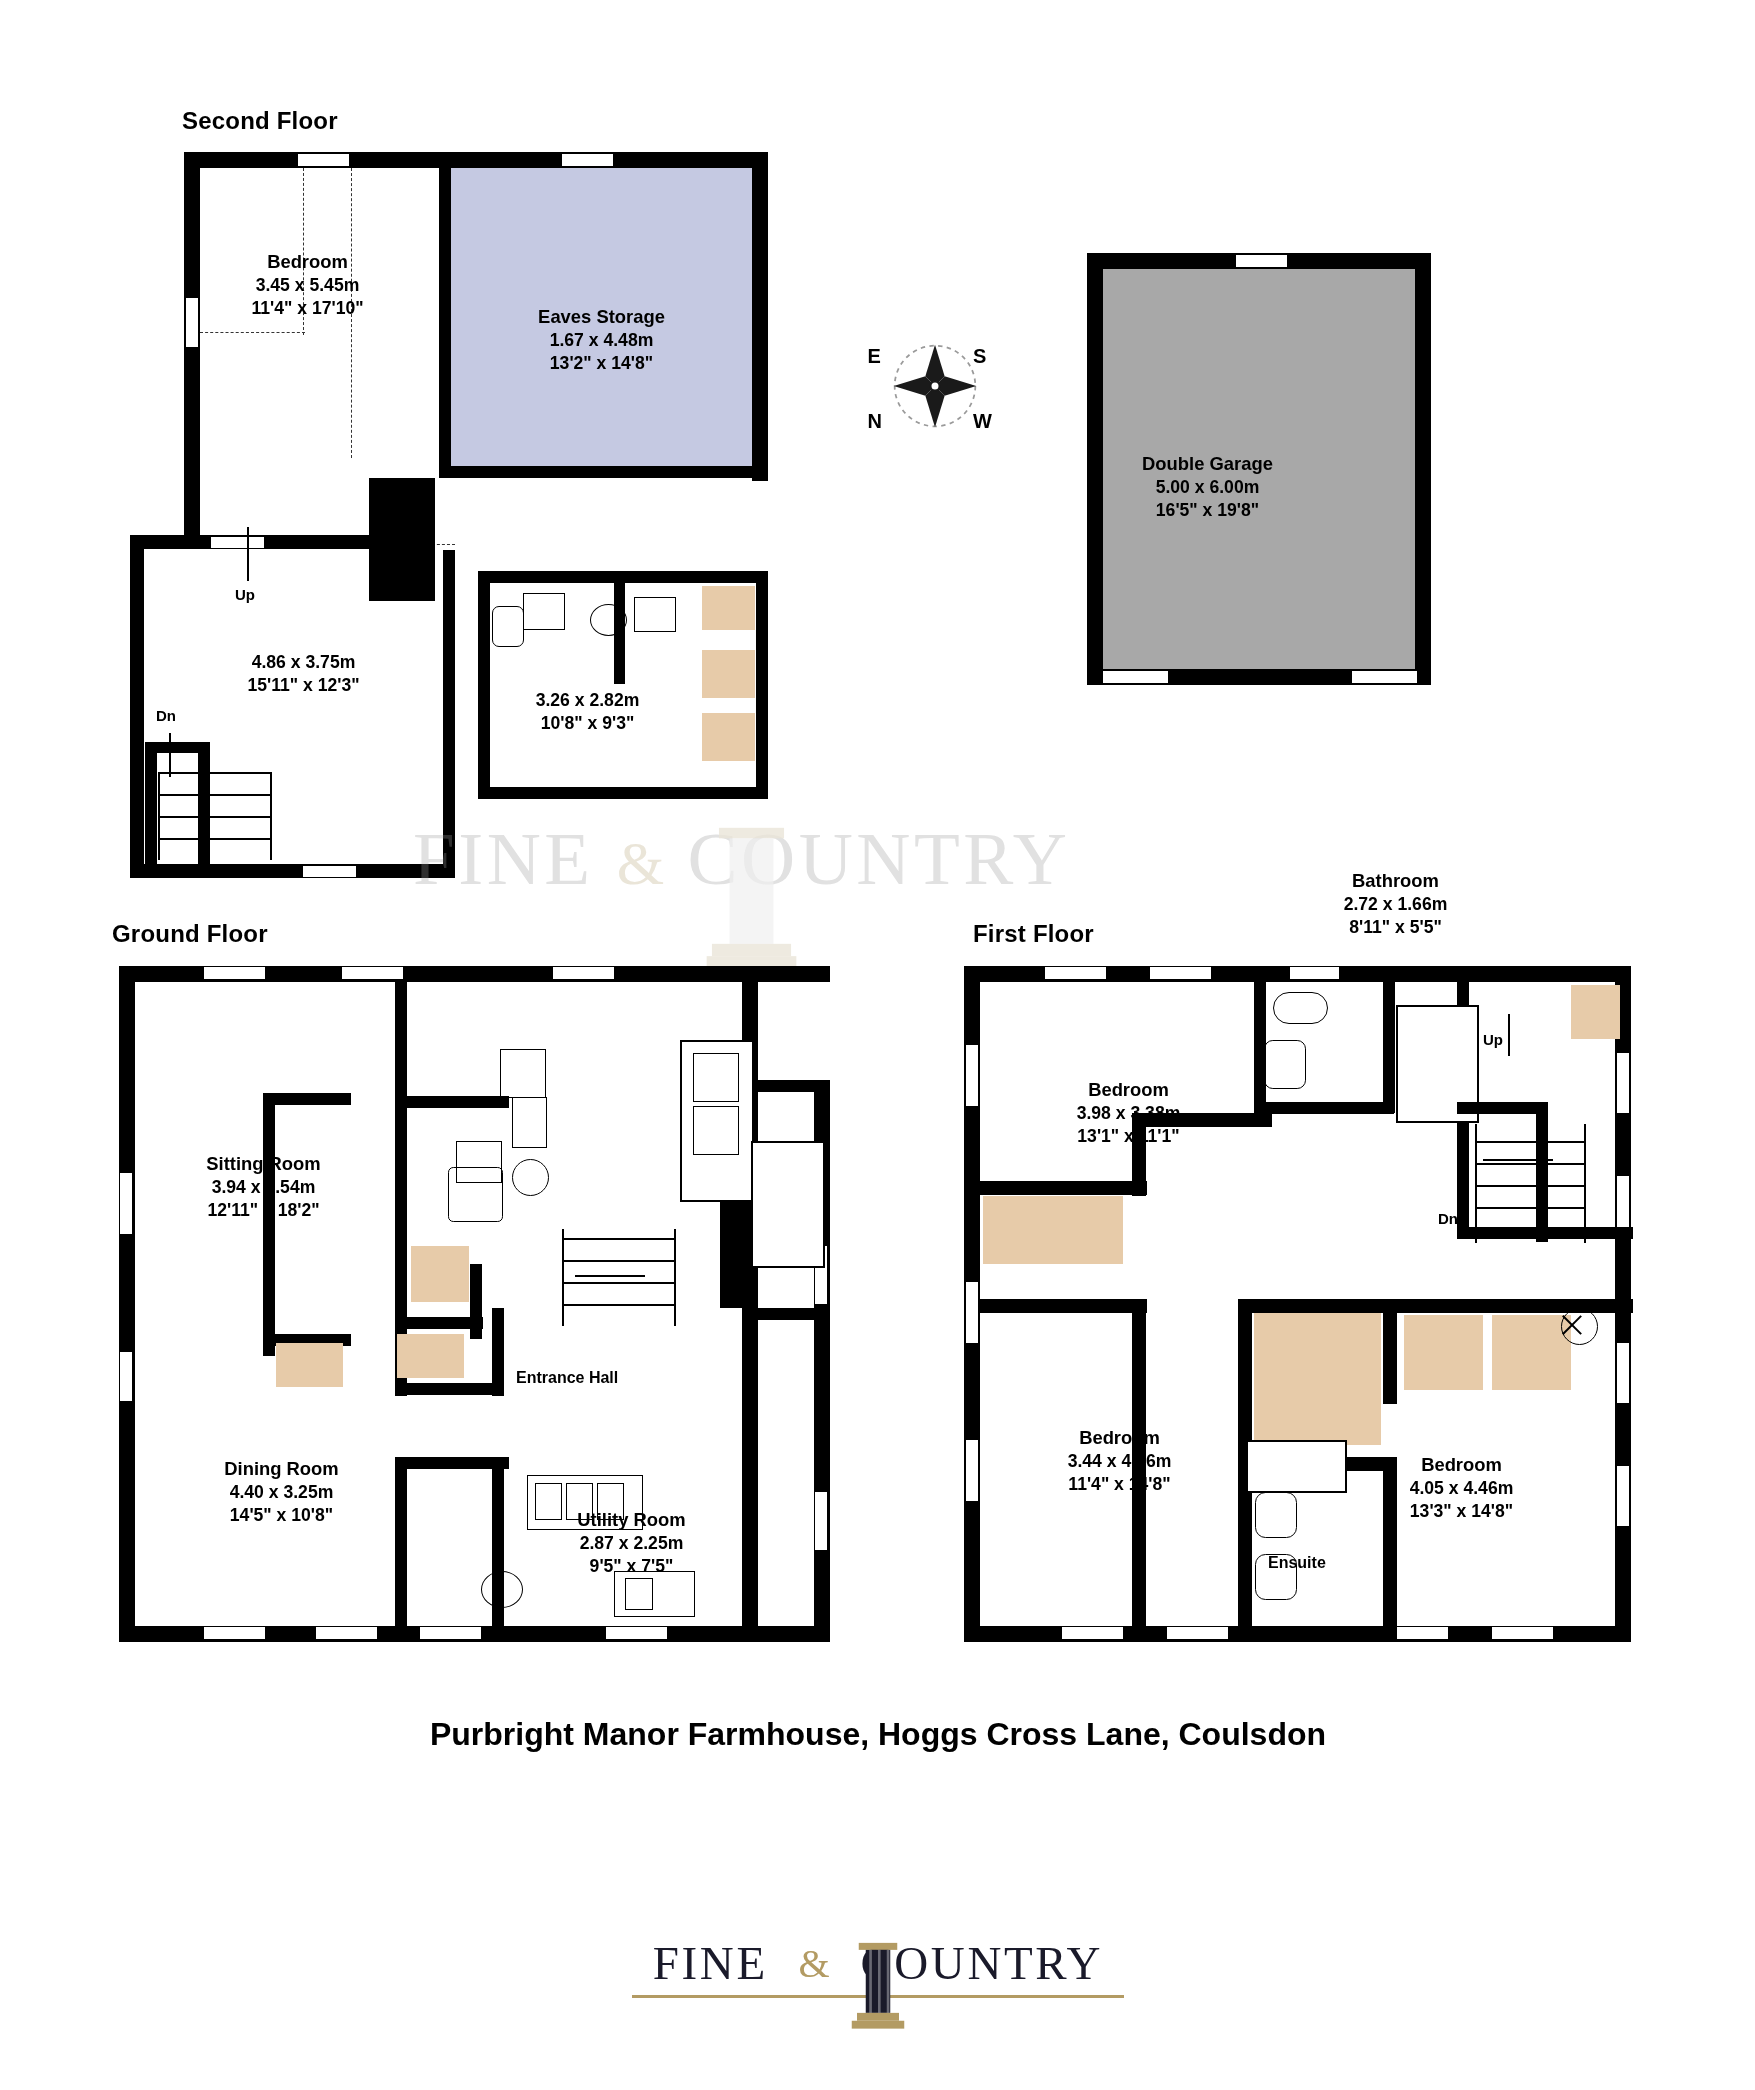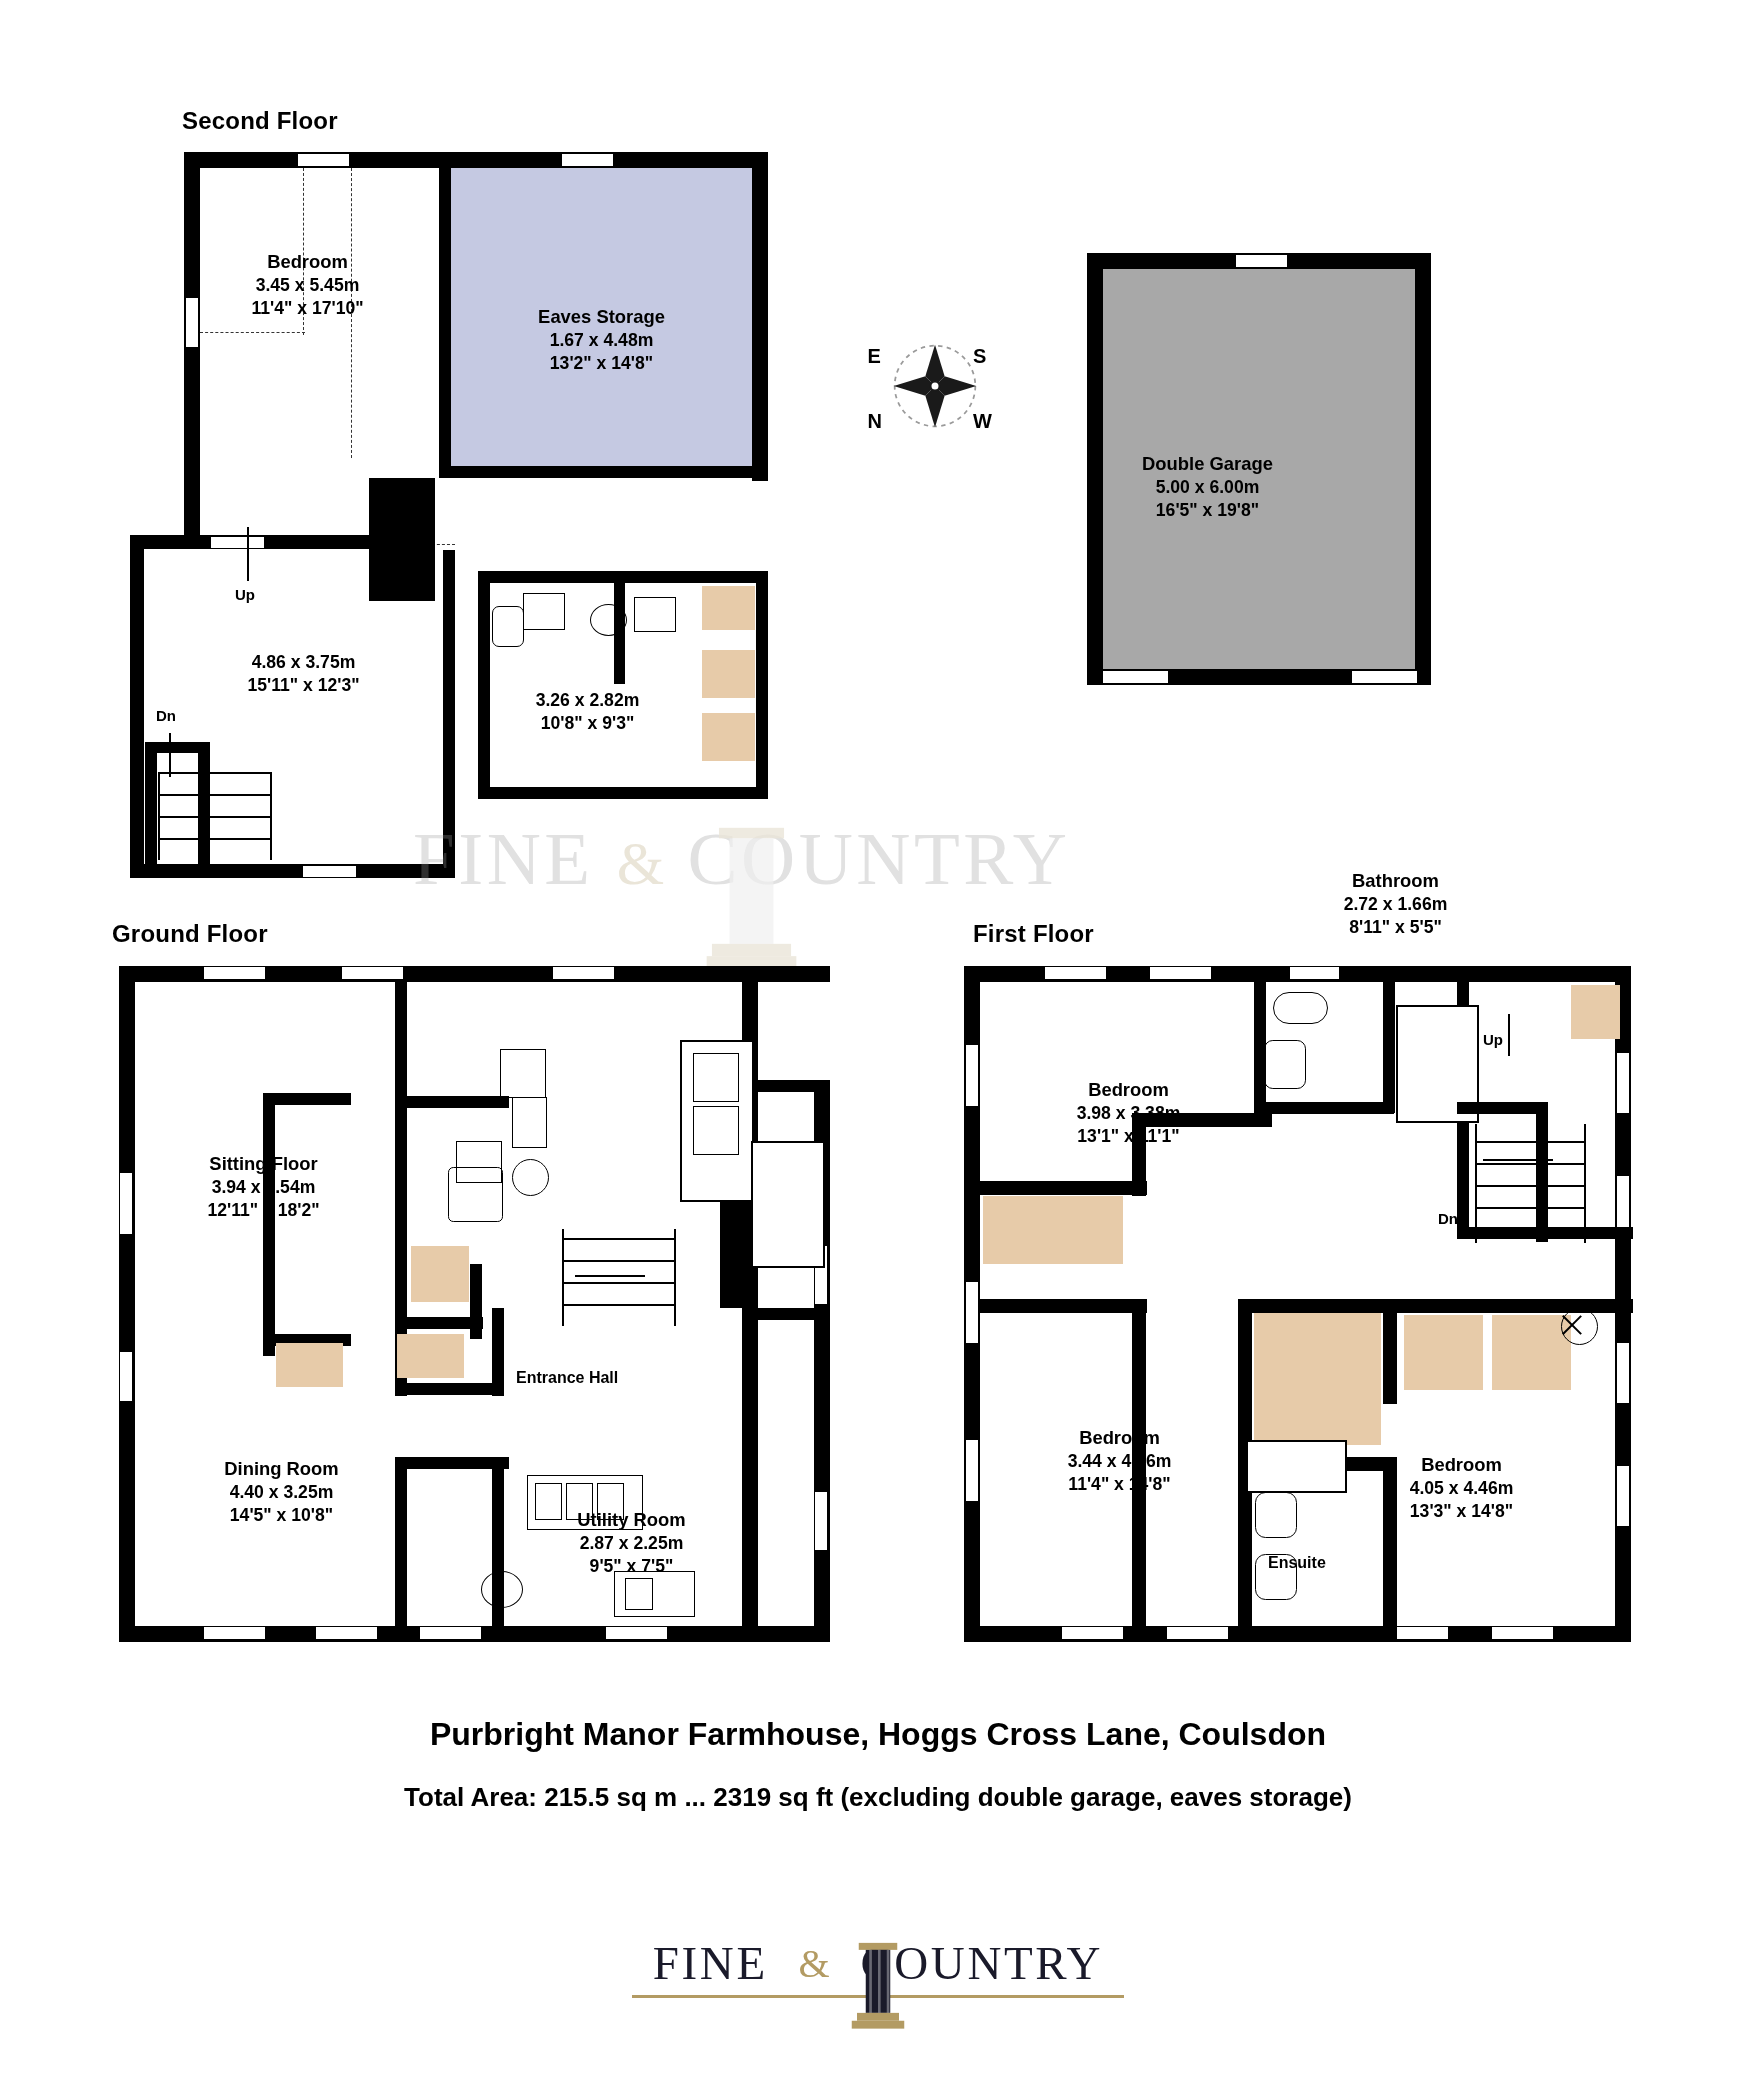--- a/index.html
+++ b/index.html
@@ -347,21 +347,21 @@
     <div class="abs" style="left:527px;top:1475px;width:114px;height:53px;border:1.8px solid #000;"></div>
     <div class="abs" style="left:535px;top:1483px;width:24.6px;height:35px;border:1.8px solid #000;"></div>
     <div class="abs" style="left:566px;top:1483px;width:24.6px;height:35px;border:1.8px solid #000;"></div>
     <div class="abs" style="left:597px;top:1483px;width:24.6px;height:35px;border:1.8px solid #000;"></div>
     <div class="abs" style="left:614px;top:1571px;width:79px;height:44px;border:1.8px solid #000;"></div>
     <div class="abs" style="left:625px;top:1578px;width:26px;height:30px;border:1.8px solid #000;"></div>
     <div class="abs" style="left:481px;top:1571px;width:40px;height:35px;border:1.8px solid #000;border-radius:50%;"></div>
   </div>
 
   <div class="room-label" style="left:136px;top:1152px;width:255px;">
-    <span class="nm">Sitting Floor</span>
+    <span class="nm">Sitting Room</span>
     <span class="dm">3.94 x 5.54m</span>
     <span class="dm">12'11" x 18'2"</span>
   </div>
 
 
   <div class="small-label" style="left:516px;top:1369px;">Entrance Hall</div>
 
   <div class="room-label" style="left:154px;top:1457px;width:255px;">
     <span class="nm">Dining Room</span>
     <span class="dm">4.40 x 3.25m</span>
@@ -468,21 +468,20 @@
 
   <div class="room-label" style="left:1334px;top:1453px;width:255px;">
     <span class="nm">Bedroom</span>
     <span class="dm">4.05 x 4.46m</span>
     <span class="dm">13'3" x 14'8"</span>
   </div>
 
   <div class="small-label" style="left:1268px;top:1554px;">Ensuite</div>
 
   <div class="foot addr" style="left:0;top:1716px;">Purbright Manor Farmhouse, Hoggs Cross Lane, Coulsdon</div>
-  <div class="foot area" style="left:0;top:1782px;">Total Area: 215.5 sq m ... 2319 sq ft (excluding double garage, eaves storage)</div>
 
   <div class="logo-wrap" style="left:0;top:1936px;">
     <span class="logo-text">FINE</span>
     <span style="display:inline-block;width:23px;"></span>
     <span class="logo-amp">&amp;</span>
     <span style="display:inline-block;width:23px;"></span>
     <span class="logo-text">COUNTRY</span>
     <div style="position:relative;height:0;">
       <div style="position:absolute;left:50%;transform:translateX(-50%);top:-51px;">
         <svg width="56" height="97" viewBox="0 0 64 110">

